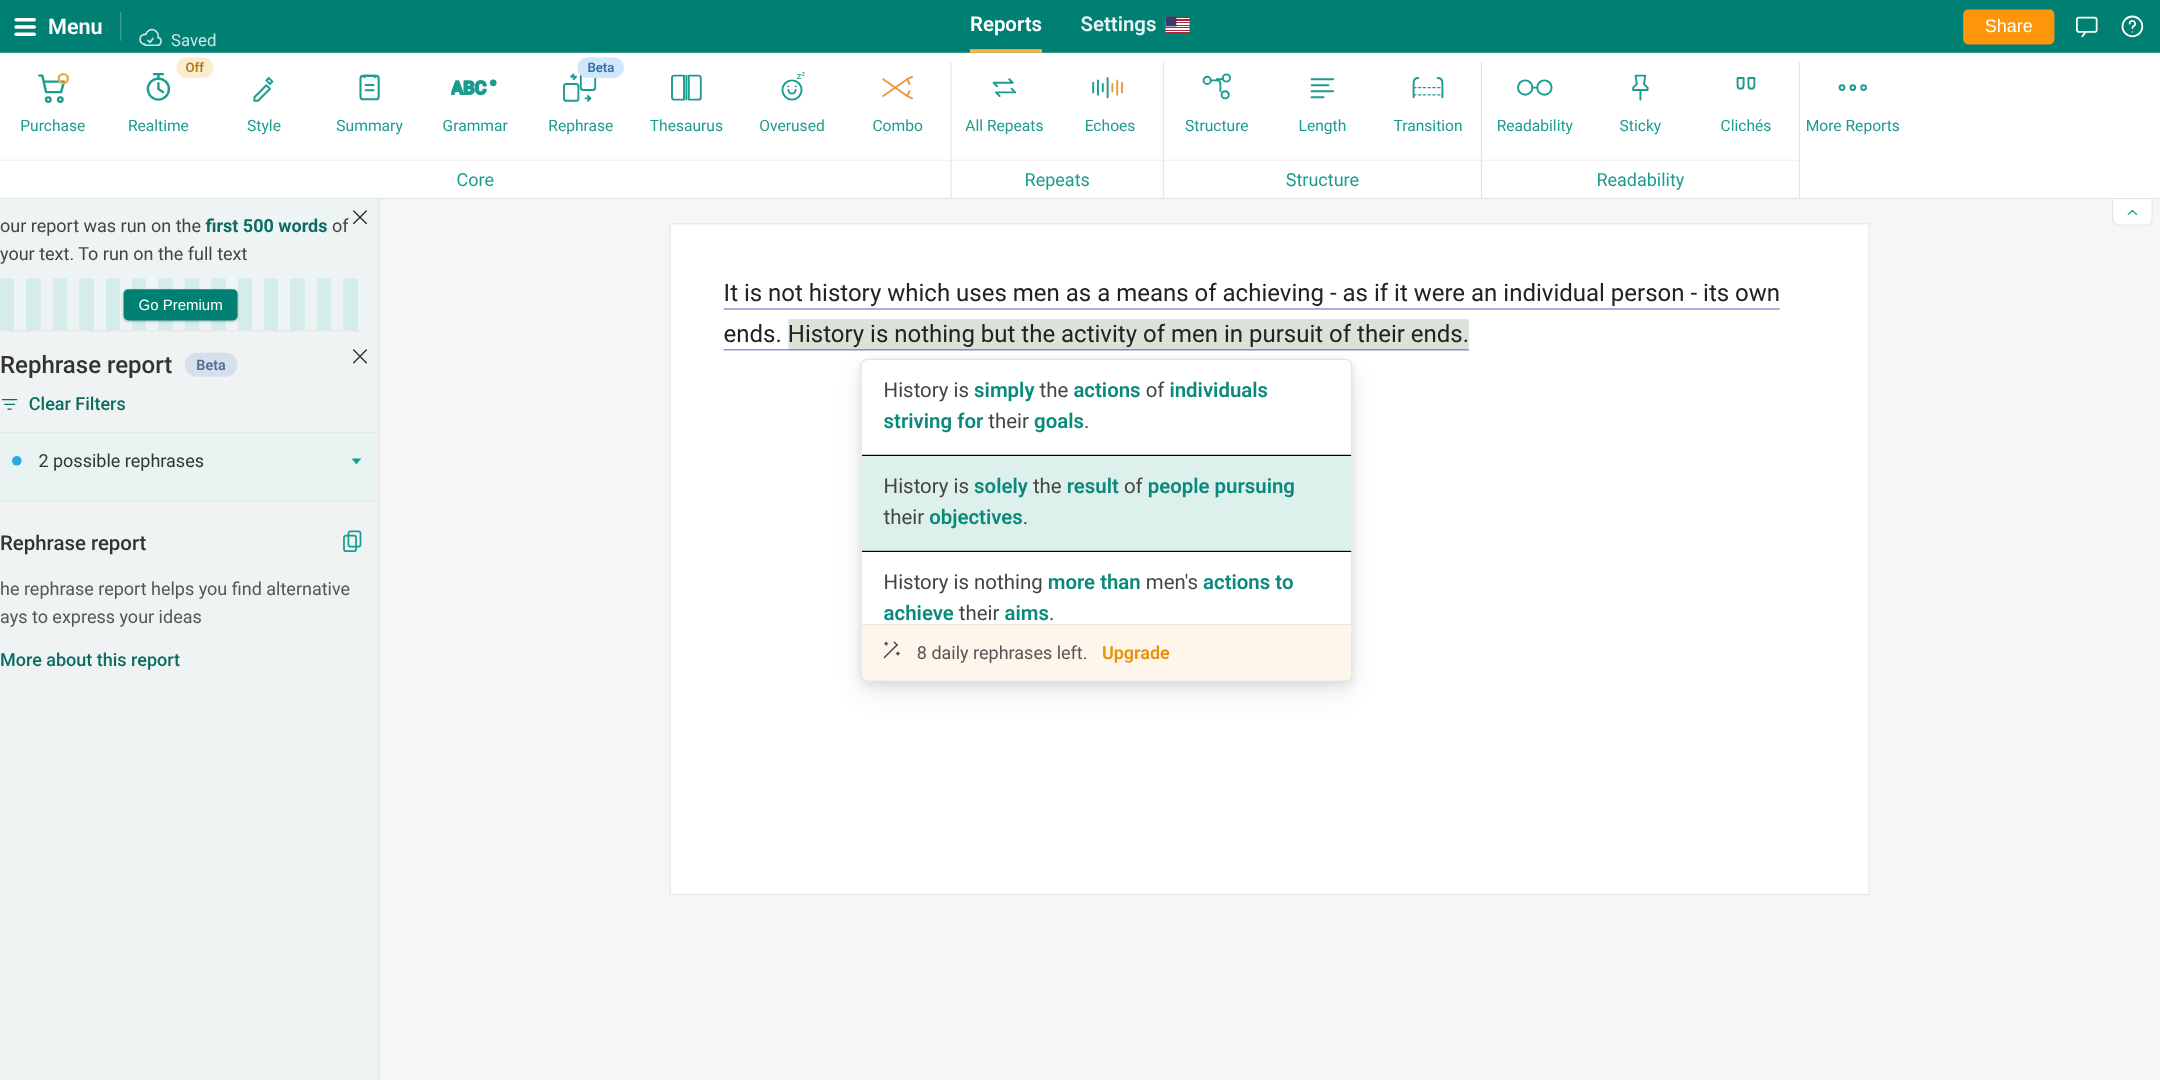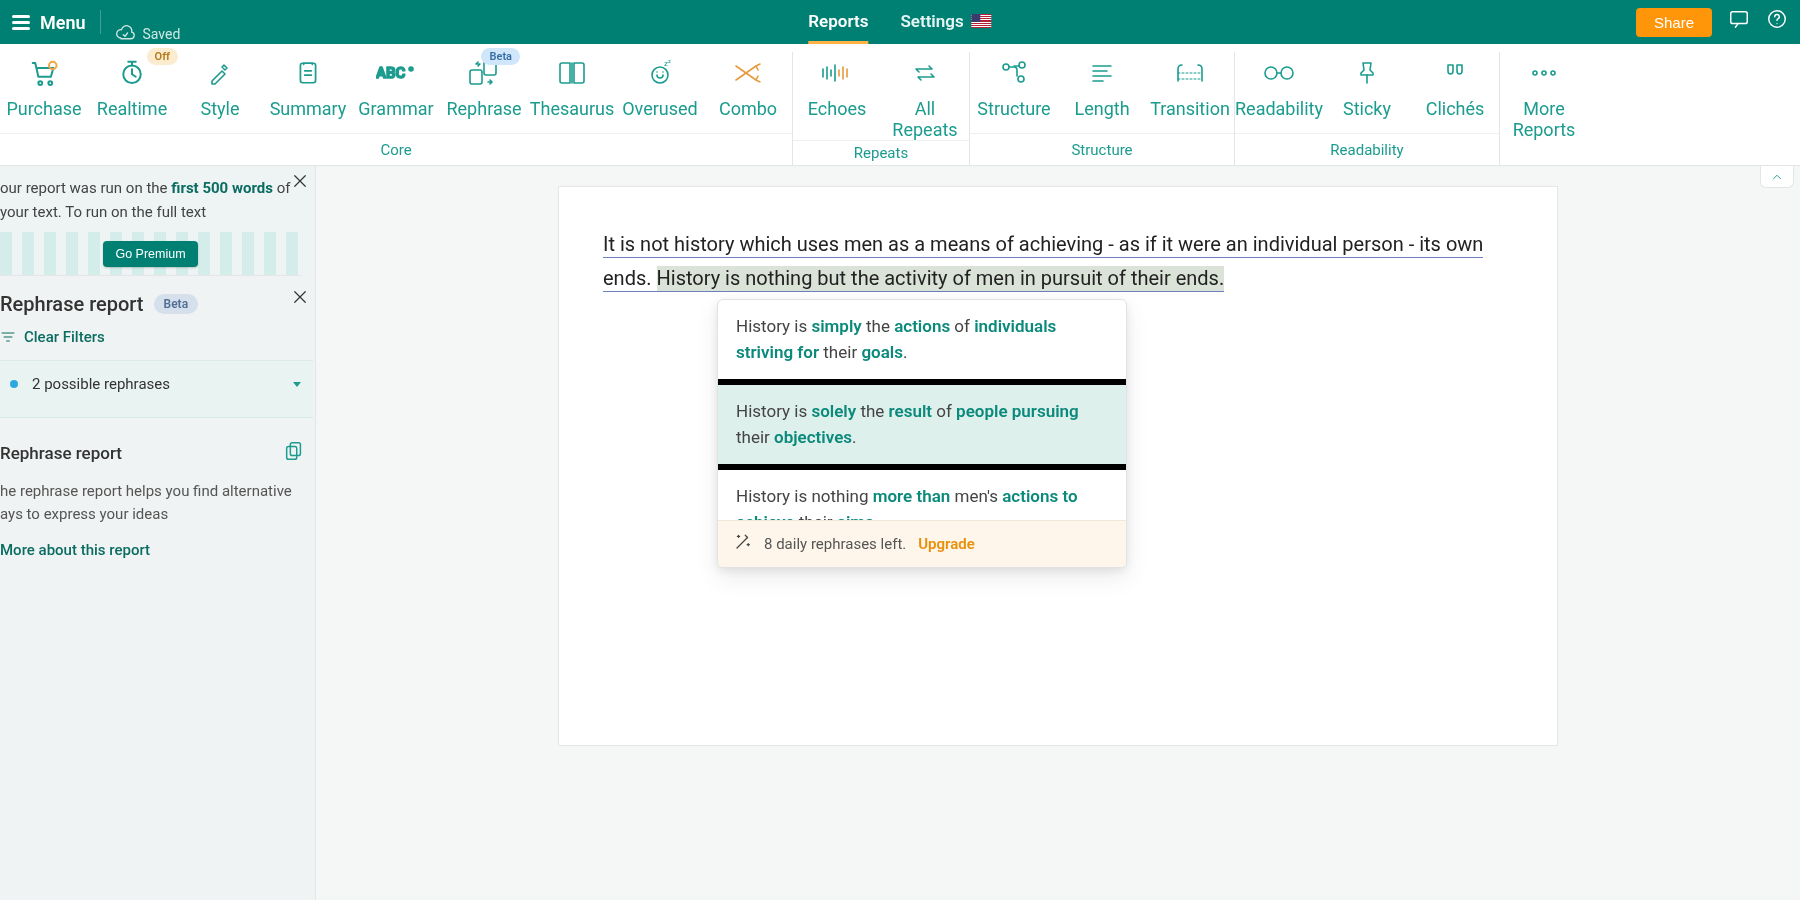--- a/index.html
+++ b/index.html
@@ -39,21 +39,21 @@
     display:flex; align-items:center; gap:8px; height:100%;
     border-bottom:3px solid transparent;
   }
   .nav-item.active { color:#fff; border-bottom-color:#ffb347; }
   .flag-icon {
     width:20px; height:14px; position:relative; border-radius:1px; overflow:hidden;
     background:linear-gradient(#b22234 0 7.7%, #fff 7.7% 15.4%, #b22234 15.4% 23.1%, #fff 23.1% 30.8%, #b22234 30.8% 38.5%, #fff 38.5% 46.2%, #b22234 46.2% 53.9%, #fff 53.9% 61.6%, #b22234 61.6% 69.3%, #fff 69.3% 77%, #b22234 77% 84.7%, #fff 84.7% 92.4%, #b22234 92.4% 100%);
   }
   .flag-icon::before { content:""; position:absolute; top:0; left:0; width:9px; height:8px; background:#3c3b6e; }
 
-  .topbar-right { margin-left:auto; display:flex; align-items:flex-start; gap:16px; }
+  .topbar-right { margin-left:auto; display:flex; align-items:center; gap:16px; }
   .share-btn {
     background:#ff960a; color:#fff; border:none; border-radius:4px;
     padding:6px 18px; font-size:15px; font-weight:500; cursor:pointer;
   }
   .icon-btn { width:22px; height:22px; cursor:pointer; display:flex; align-items:center; justify-content:center; }
 
   
   .ribbon {
     background:#fff; border-bottom:1px solid #e2e6e6;
     display:flex; height:122px; padding: 8px 0 0 0;
@@ -62,21 +62,21 @@
     display:flex; flex-direction:column; height:100%; position:relative;
   }
   .ribbon-group + .ribbon-group { border-left:1px solid #e2e6e6; }
   .ribbon-row { display:flex; flex:1; }
   .ribbon-cell {
     width:88px; display:flex; flex-direction:column; align-items:center;
     justify-content:flex-start; gap:10px; padding:6px 0 0;
     position:relative; cursor:pointer;
   }
   .ribbon-icon { height:30px; display:flex; align-items:center; justify-content:center; color:#1b9c8f; }
-  .ribbon-label { font-size:18px; color:#1b9c8f; text-align:center; }
+  .ribbon-label { font-size:13px; color:#1b9c8f; text-align:center; }
   .badge {
     position:absolute; top:-4px; right:8px; background:#cfe6fb; color:#396ea4;
     font-size:11px; font-weight:600; padding:2px 8px; border-radius:10px;
   }
   .badge.off { background:#fceccf; color:#b57a1d; top:-4px; right:-2px; }
   .group-label {
     height:32px; text-align:center; font-size:15px; color:#1b9c8f;
     display:flex; align-items:center; justify-content:center;
     border-top:1px solid #f0f0f0;
   }
@@ -156,21 +156,21 @@
   .popover {
     position:absolute; top:112px; left:158px; width:410px;
     background:#fff; border:1px solid #e0e3e3; border-radius:6px;
     box-shadow:0 3px 8px rgba(0,0,0,.08), 0 10px 24px rgba(0,0,0,.08);
     overflow:hidden;
   }
   .sug-list { max-height:220px; overflow:auto; }
   .sug {
     padding:14px 18px; font-size:17px; line-height:1.5; color:#444; cursor:pointer;
   }
-  .sug + .sug { border-top:6px solid #000000; }
+  .sug + .sug { border-top:1px solid #000000; }
   .sug.selected { background:#def0ec; }
   .sug .hl { color:#0b8a7c; font-weight:600; }
   .sug-footer {
     background:#fff6eb; border-top:1px solid #f2e7d7;
     display:flex; align-items:center; gap:12px; padding:12px 16px;
     font-size:15px; color:#555;
   }
   .sug-footer .upgrade { color:#e9900b; font-weight:600; cursor:pointer; }
   .wand-icon { color:#444; }
 
@@ -336,35 +336,35 @@
           </div>
           <div class="ribbon-label">Combo</div>
         </div>
       </div>
       <div class="group-label">Core</div>
     </div>
     <div class="ribbon-group">
       <div class="ribbon-row">
         <div class="ribbon-cell">
           <div class="ribbon-icon">
+            <svg width="30" height="24" viewBox="0 0 30 24">
+              <path d="M6 8h16l-3-3M6 8l3 3"></path>
+              <path d="M24 16H8l3 3M24 16l-3-3"></path>
+            </svg>
+          </div>
+          <div class="ribbon-label">All Repeats</div>
+        </div>
+        <div class="ribbon-cell">
+          <div class="ribbon-icon">
             <svg width="36" height="24" viewBox="0 0 36 24" stroke-width="2">
               <path d="M4 8v8M8 6v12M12 9v6M16 4v16"></path>
               <path d="M20 9v6M24 6v12M28 8v8" style="color:#e89a3f"></path>
             </svg>
           </div>
           <div class="ribbon-label">Echoes</div>
-        </div>
-        <div class="ribbon-cell">
-          <div class="ribbon-icon">
-            <svg width="30" height="24" viewBox="0 0 30 24">
-              <path d="M6 8h16l-3-3M6 8l3 3"></path>
-              <path d="M24 16H8l3 3M24 16l-3-3"></path>
-            </svg>
-          </div>
-          <div class="ribbon-label">All Repeats</div>
         </div>
       </div>
       <div class="group-label">Repeats</div>
     </div>
     <div class="ribbon-group">
       <div class="ribbon-row">
         <div class="ribbon-cell">
           <div class="ribbon-icon">
             <svg width="30" height="26" viewBox="0 0 30 26">
               <circle cx="7" cy="7" r="3"></circle>

